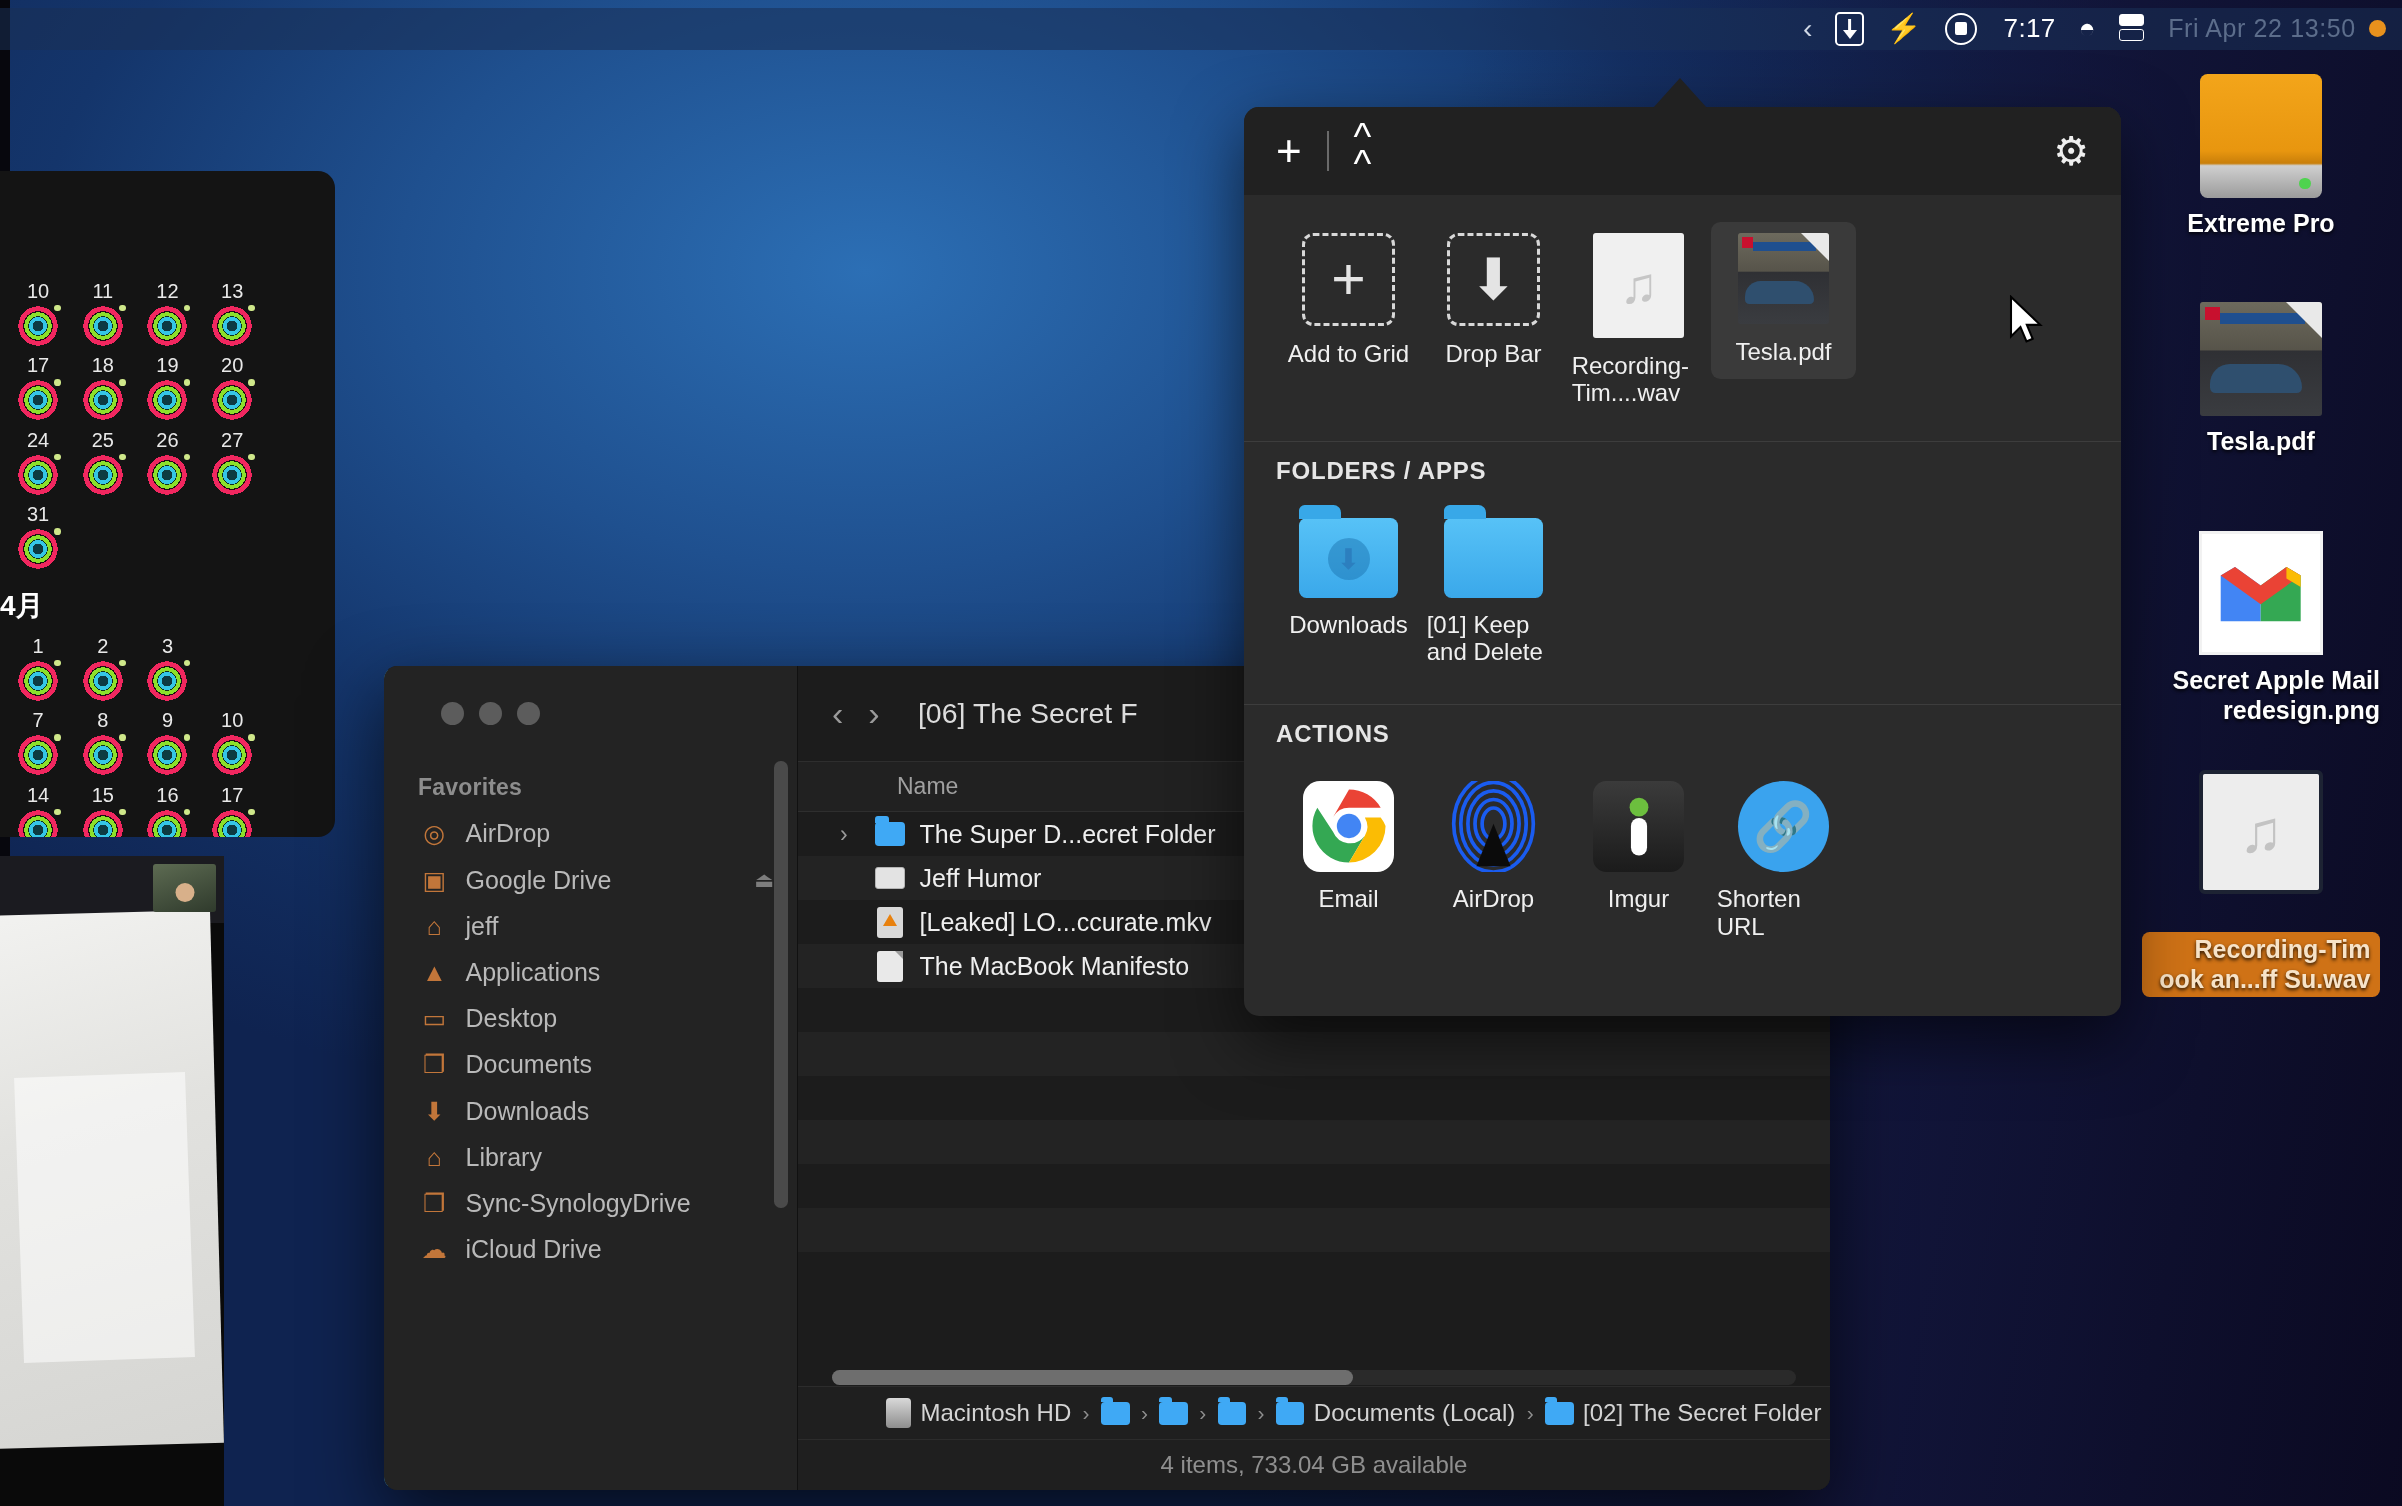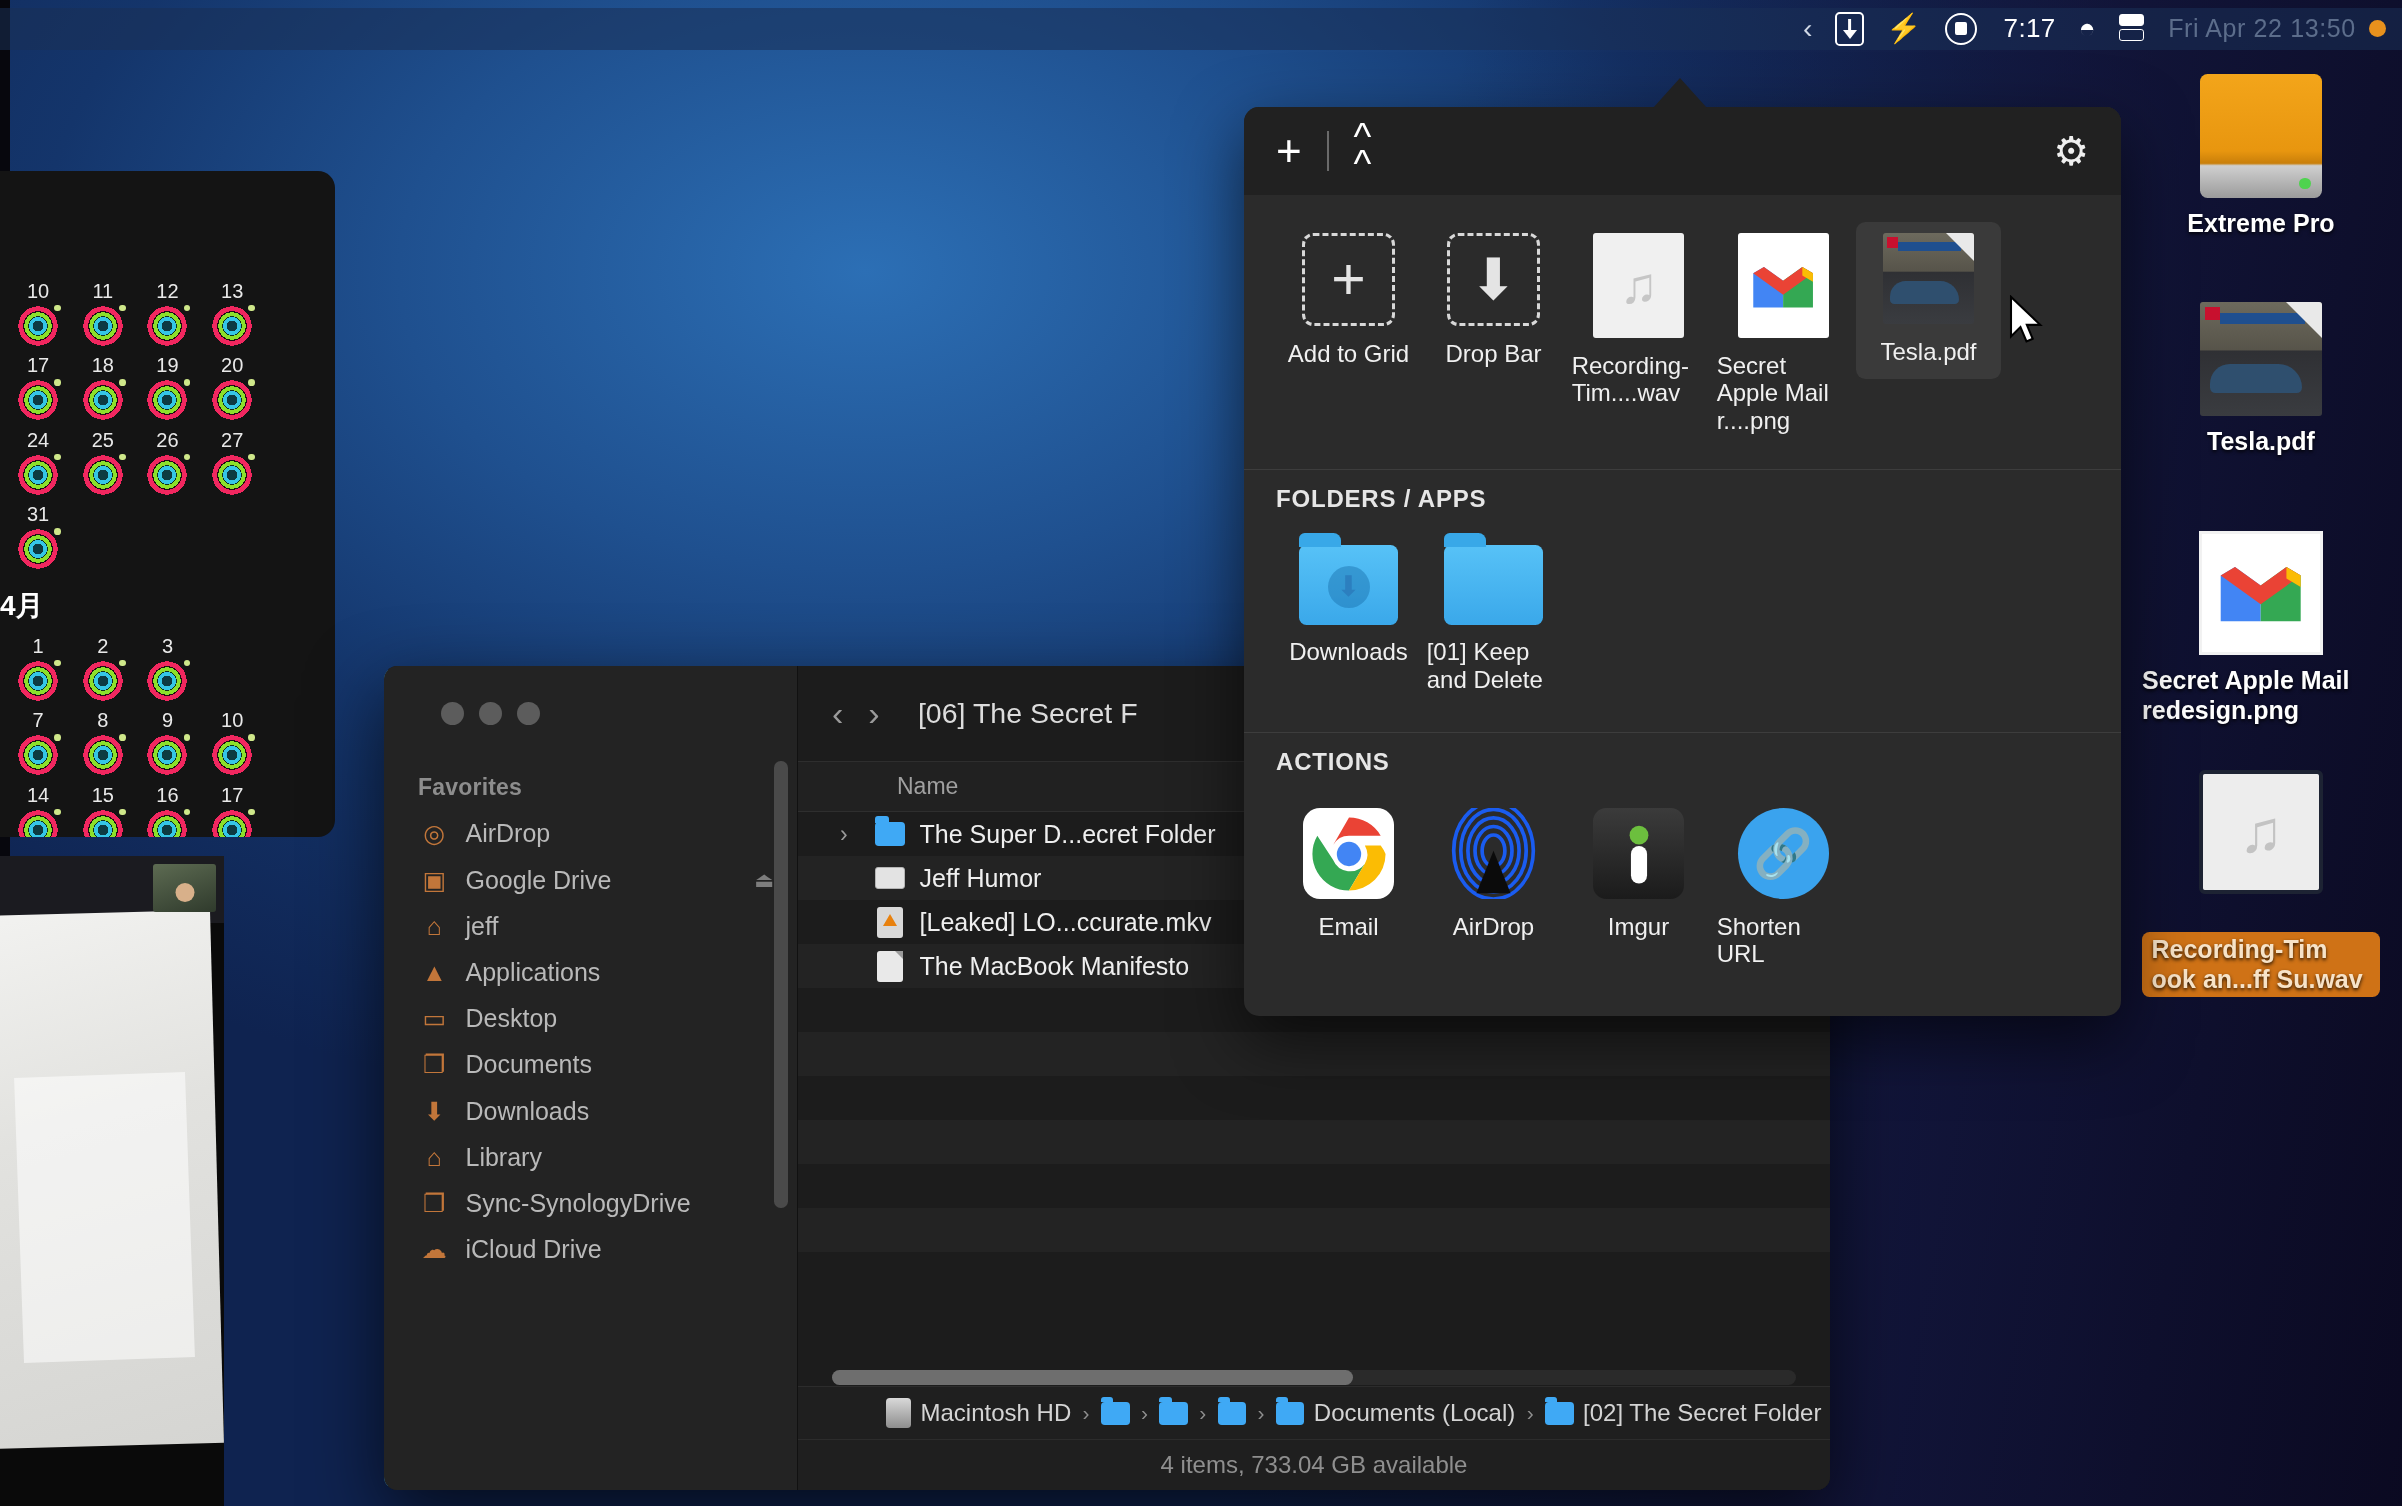--- a/index.html
+++ b/index.html
@@ -220,21 +220,21 @@
   .ic-airdrop{ background:transparent; }
   .ic-imgur{ background:linear-gradient(180deg,#3b3b3b,#1b1b1b); border-radius:13.3px;}
   .ic-short{ background:#3aa3ee; border-radius:50%; color:#fff; font-size:48px;}
 
   
   .dicon{
     position:absolute; width:238px; display:flex; flex-direction:column;
     align-items:center; gap:9.5px; z-index:10;
   }
   .dicon .dlab{
-    color:#fff; font-size:25px; font-weight:bold; text-align:left; line-height:1.2;
+    color:#fff; font-size:25px; font-weight:bold; text-align:right; line-height:1.2;
     text-shadow:0 1.9px 3.8px rgba(0,0,0,.85);
   }
   .dicon .dlab.sel{
     background:#cf7216; border-radius:7.6px; padding:2.9px 9.5px; color:#f7e3c8;margin-top:28px;
   }
   .hd-orange{
     width:122px;height:124px;border-radius:7.6px;
     background:linear-gradient(180deg,#f3a51a 0%,#e8960f 62%,#c97f0a 72%,#cfcfcf 74%,#9b9b9b 100%);
     position:relative;
   }
@@ -647,32 +647,20 @@
       <div class="p-tile">
         <span class="dash-box">
           <span class="dash-arr">⬇</span>
         </span>
         <span class="lab">Drop Bar</span>
       </div>
       <div class="p-tile">
         <span class="th-wav">♫</span>
         <span class="lab">Recording-Tim....wav</span>
       </div>
-      <div class="p-tile">
-        <span class="th-gmail">
-          <svg viewBox="0 0 64 48" width="100%" height="100%">
-            <path d="M4 44V14l28 20L60 14v30z" fill="#fff"></path>
-            <path d="M4 44V12l10-6 18 13V44z" fill="#4285f4"></path>
-            <path d="M60 44V12L50 6 32 19V44z" fill="#34a853"></path>
-            <path d="M4 12l28 20L60 12 50 6 32 19 14 6z" fill="#ea4335"></path>
-            <path d="M50 6l10 6v8L50 14z" fill="#fbbc04"></path>
-          </svg>
-        </span>
-        <span class="lab">Secret Apple Mail r....png</span>
-      </div>
       <div class="p-tile sel">
         <span class="th-pdf">
           <span class="bar"></span>
           <span class="tm"></span>
           <span class="car"></span>
           <span class="fold"></span>
         </span>
         <span class="lab">Tesla.pdf</span>
       </div>
     </div>

